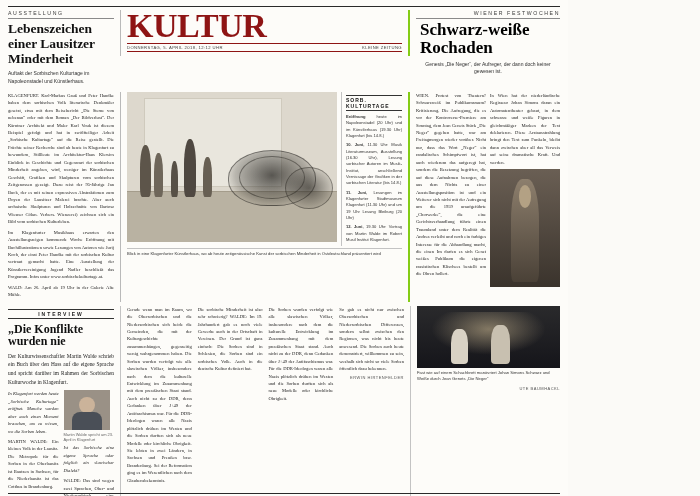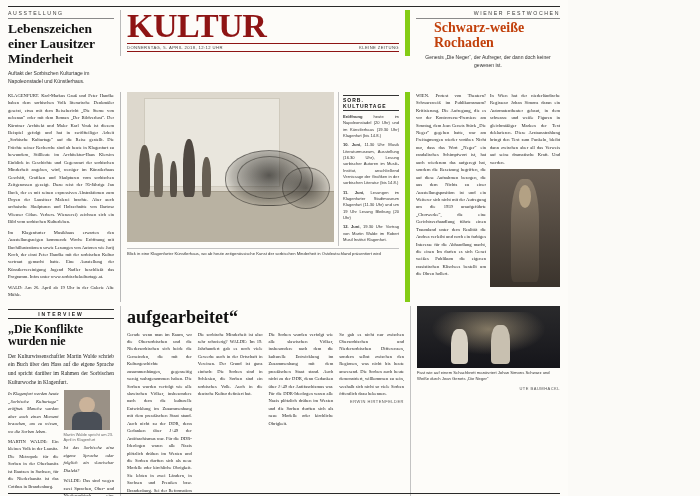--- a/index.html
+++ b/index.html
@@ -16,21 +16,21 @@
     box-sizing:border-box;
     padding:6px 8px 4px 8px;
     background:#fdfcf9;
   }
   
   .topline{height:1px;background:#2a2a2a;margin-bottom:3px;}
   .thinline{height:1px;background:#8a8a8a;}
   
   .masthead{display:flex;align-items:flex-start;}
   .col-left{width:112px;flex:0 0 112px;padding-right:6px;box-sizing:border-box;}
-  .col-mid{flex:1 1 auto;padding:0 6px;box-sizing:border-box;border-left:1px solid #b9b9b9;border-right:5px solid #84cc16;}
+  .col-mid{flex:1 1 auto;padding:0 6px;box-sizing:border-box;border-left:1px solid #b9b9b9;border-right:2px solid #84cc16;}
   .col-right{width:150px;flex:0 0 150px;padding-left:6px;box-sizing:border-box;}
   .kicker{
     font-family:"Liberation Sans", sans-serif;
     font-size:5.2px;letter-spacing:1.6px;text-transform:uppercase;
     color:#3a3a3a;margin-bottom:2px;
   }
   .kicker-right{text-align:right;}
   .headline-left{
     font-family:"Liberation Serif", serif;
     font-weight:bold;font-size:13.5px;line-height:1.12;color:#111;
@@ -51,22 +51,22 @@
   }
   .date-strip{
     font-family:"Liberation Sans", sans-serif;
     font-size:4.2px;letter-spacing:.4px;color:#444;
     border-top:1px solid #8e1414;border-bottom:1px solid #8e1414;
     padding:1px 0;margin-bottom:4px;
     display:flex;justify-content:space-between;
   }
   .headline-right{
     font-family:"Liberation Serif", serif;
-    font-weight:bold;font-size:14px;line-height:1.05;color:#c2410c;
-    margin:2px 0 4px 18px;
+    font-weight:bold;font-size:17px;line-height:1.05;color:#000000;
+    margin:2px 0 4px 4px;
   }
   .subline-right{
     font-family:"Liberation Sans", sans-serif;
     font-size:5px;line-height:1.5;color:#2e2e2e;text-align:center;margin-bottom:4px;
   }
   
   .body-grid{display:flex;margin-top:3px;}
   .bcol{box-sizing:border-box;}
   .bcol.sep{border-left:1px solid #c3c3c3;}
   
@@ -279,21 +279,20 @@
           <div class="tiny-label">Martin Walde spricht am 23. April in Klagenfurt</div>
           <div class="txt" style="clear:both;margin-top:2px;">
             <p style="font-style:italic;">Ist das Sorbische eine eigene Sprache oder folglich ein slawischer Dialekt?</p>
             <p>WALDE: Das sind wegen zwei Sprachen, Ober- und Niedersorbisch, eine westslawische Sprache, und die beiden Sprachen sind im Schwinden. Der Druck war immer sehr groß.</p>
           </div>
         </div>
       </div>
     </div>
 
     <div class="bcol sep" style="flex:1 1 auto;padding:0 6px;">
-      <div class="quote-head big">aufgearbeitet“</div>
       <div style="display:flex;gap:6px;">
         <div style="flex:1 1 0;">
           <div class="txt">Gerade wenn man im Raum, wo die Obersorbischen und die Niedersorbischen sich beide die Gemeinden, die mit der Kulturgeschichte zusammenhängen, gegenseitig wenig wahrgenommen haben. Die Sorben wurden verfolgt wie alle slawischen Völker, insbesondere nach dem die kulturelle Entwicklung im Zusammenhang mit dem preußischen Staat stand. Auch nicht zu der DDR, denn Gedanken über J+49 der Antifaschismus war. Für die DDR-Ideologen waren alle Nazis plötzlich drüben im Westen und die Sorben durften sich als neue Modelle oder kirchliche Obrigkeit. Sie lebten in zwei Ländern, in Sachsen und Preußen bzw. Brandenburg. Sei der Reformation ging es im Wesentlichen nach dem Glaubensbekenntnis.</div>
         </div>
         <div style="flex:1 1 0;">
           <div class="txt">Die sorbische Minderheit ist also sehr schwierig?
 WALDE: Im 19. Jahrhundert gab es noch viele Gewerbe auch in der Ortschaft in Vereinen. Der Grund ist ganz einfach: Die Sorben sind in Schlesien, die Sorben sind ein sorbisches Volk. Auch in die deutsche Kultur definiert hat.</div>
         </div>
         <div style="flex:1 1 0;">
           <div class="txt">Die Sorben wurden verfolgt wie alle slawischen Völker, insbesondere nach dem die kulturelle Entwicklung im Zusammenhang mit dem preußischen Staat stand. Auch nicht zu der DDR, denn Gedanken über J+49 der Antifaschismus war. Für die DDR-Ideologen waren alle Nazis plötzlich drüben im Westen und die Sorben durften sich als neue Modelle oder kirchliche Obrigkeit.</div>

